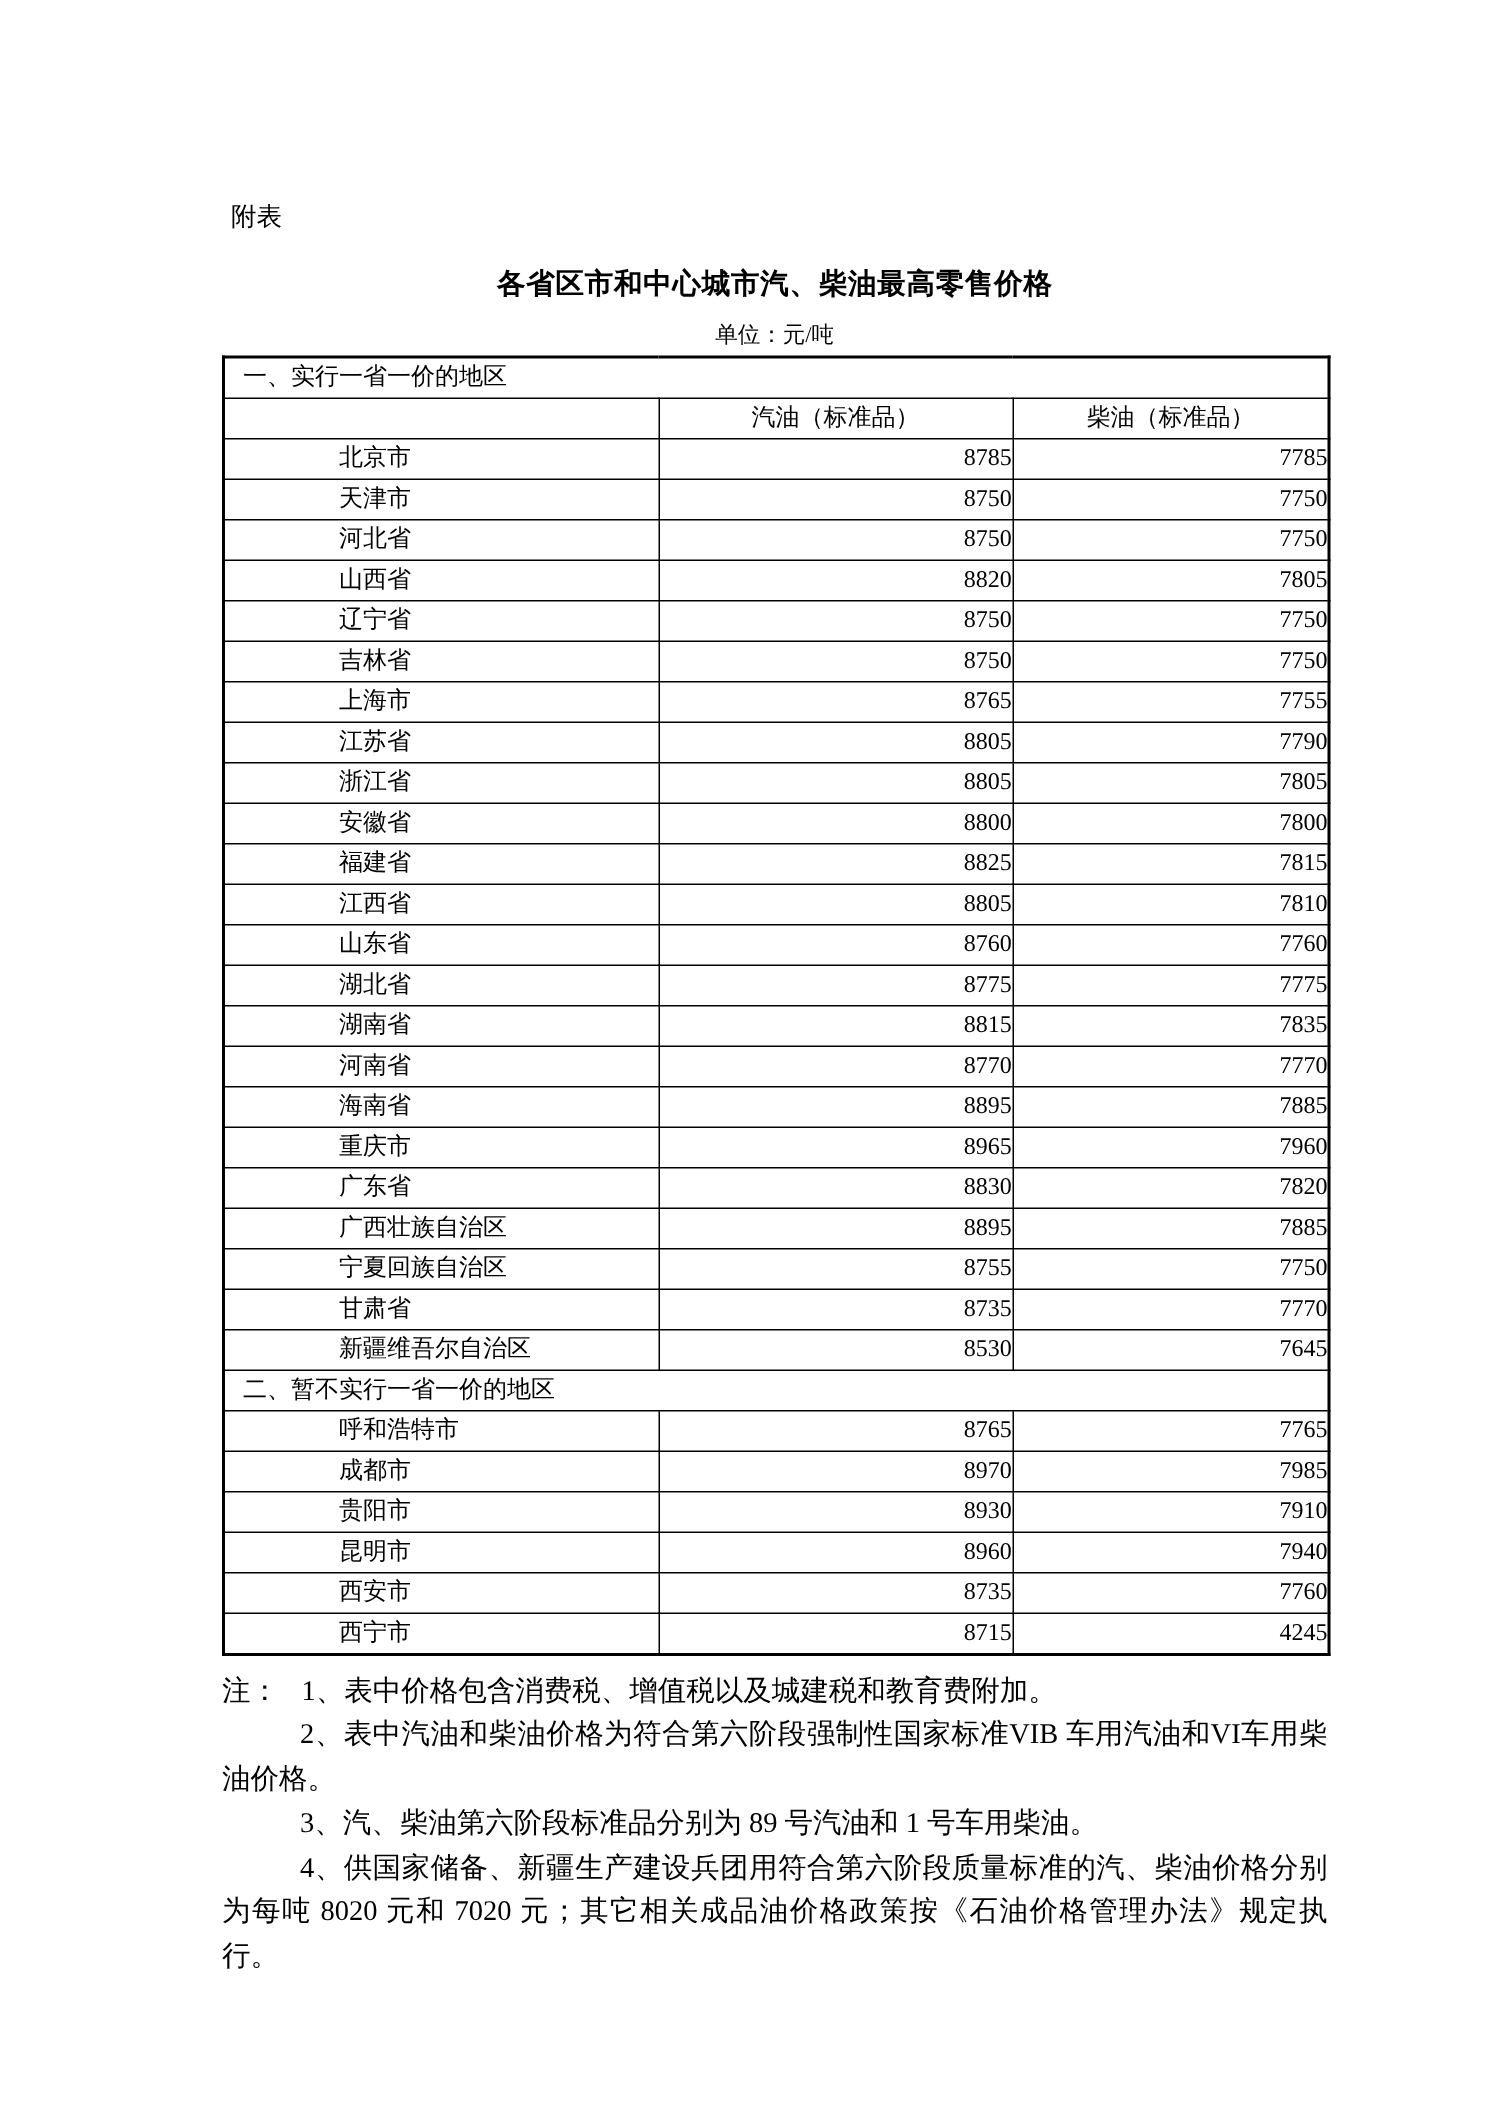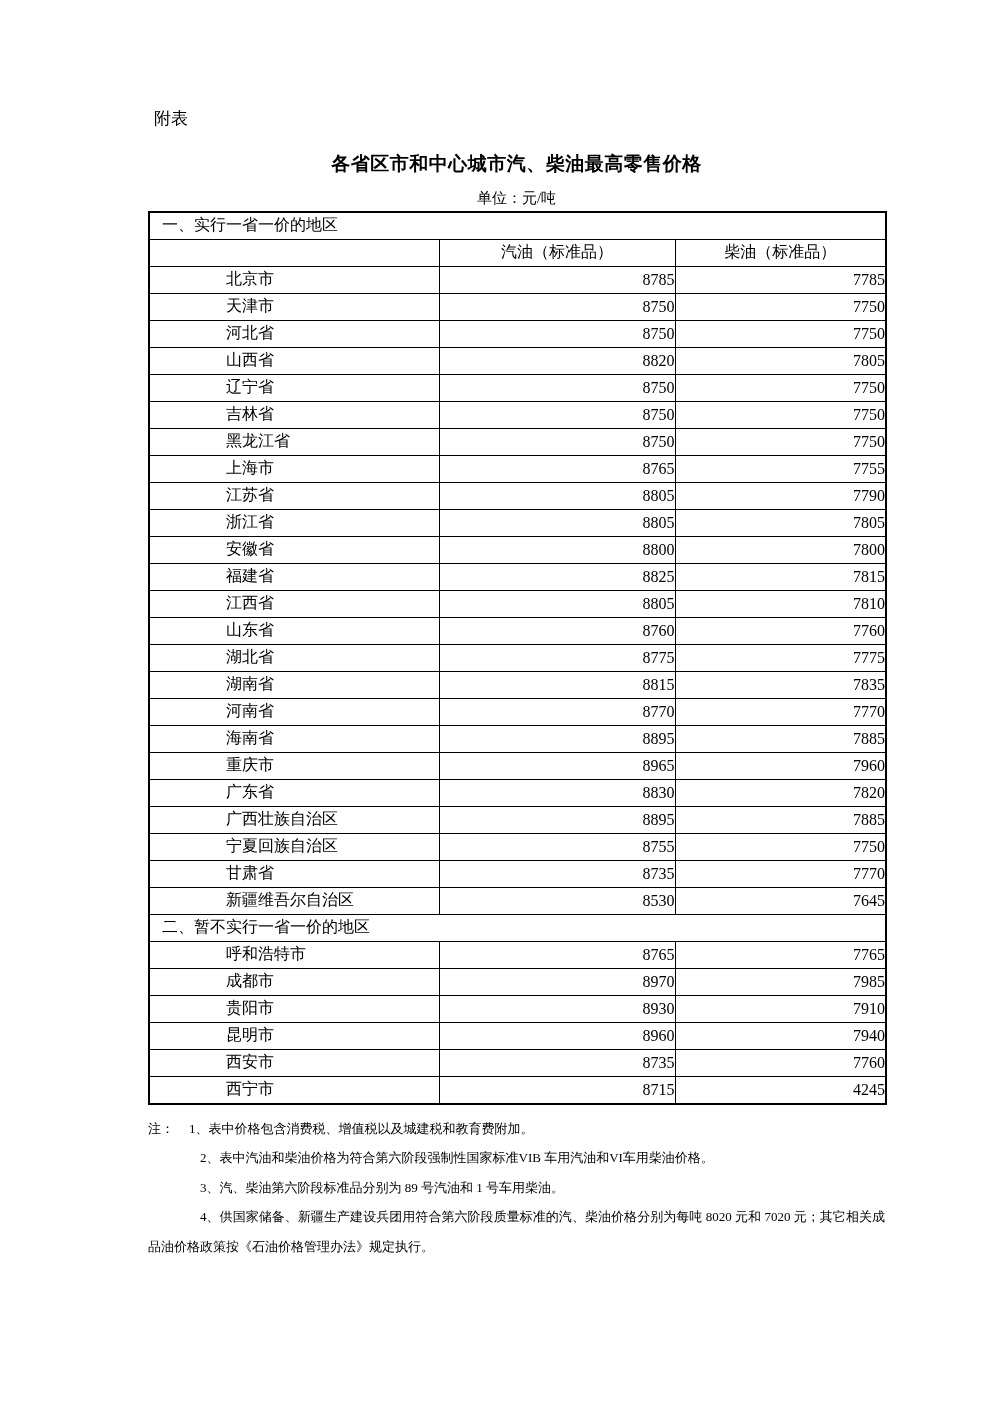--- a/index.html
+++ b/index.html
@@ -12,21 +12,21 @@
     width: 1000px;
     height: 1414px;
     background: #ffffff;
     color: #000000;
     font-family: "Liberation Serif", "DejaVu Serif", serif;
     overflow: hidden;
   }
   .content {
     position: absolute;
     left: 148px;
-    top: 108px;
+    top: 134px;
     width: 737px;
   }
   .fubiao {
     font-size: 17px;
     line-height: 22px;
     margin: 0 0 0 6px;
   }
   .title {
     margin-top: 22px;
     text-align: center;
@@ -65,21 +65,21 @@
     padding-left: 12px;
   }
   table.price td.region-cell {
     padding-left: 76px;
   }
   table.price td.num-cell {
     text-align: right;
   }
   .notes {
     margin-top: 9px;
-    font-size: 13px;
+    font-size: 19px;
     line-height: 29.5px;
   }
   .note {
     margin: 0;
     text-align: justify;
   }
   .note.indent {
     text-indent: 52px;
   }
   .note-label {
@@ -137,25 +137,20 @@
             <td class="region-cell">辽宁省</td>
             <td class="num-cell">8750</td>
             <td class="num-cell">7750</td>
           </tr>
           <tr>
             <td class="region-cell">吉林省</td>
             <td class="num-cell">8750</td>
             <td class="num-cell">7750</td>
           </tr>
           <tr>
-            <td class="region-cell">黑龙江省</td>
-            <td class="num-cell">8750</td>
-            <td class="num-cell">7750</td>
-          </tr>
-          <tr>
             <td class="region-cell">上海市</td>
             <td class="num-cell">8765</td>
             <td class="num-cell">7755</td>
           </tr>
           <tr>
             <td class="region-cell">江苏省</td>
             <td class="num-cell">8805</td>
             <td class="num-cell">7790</td>
           </tr>
           <tr>

